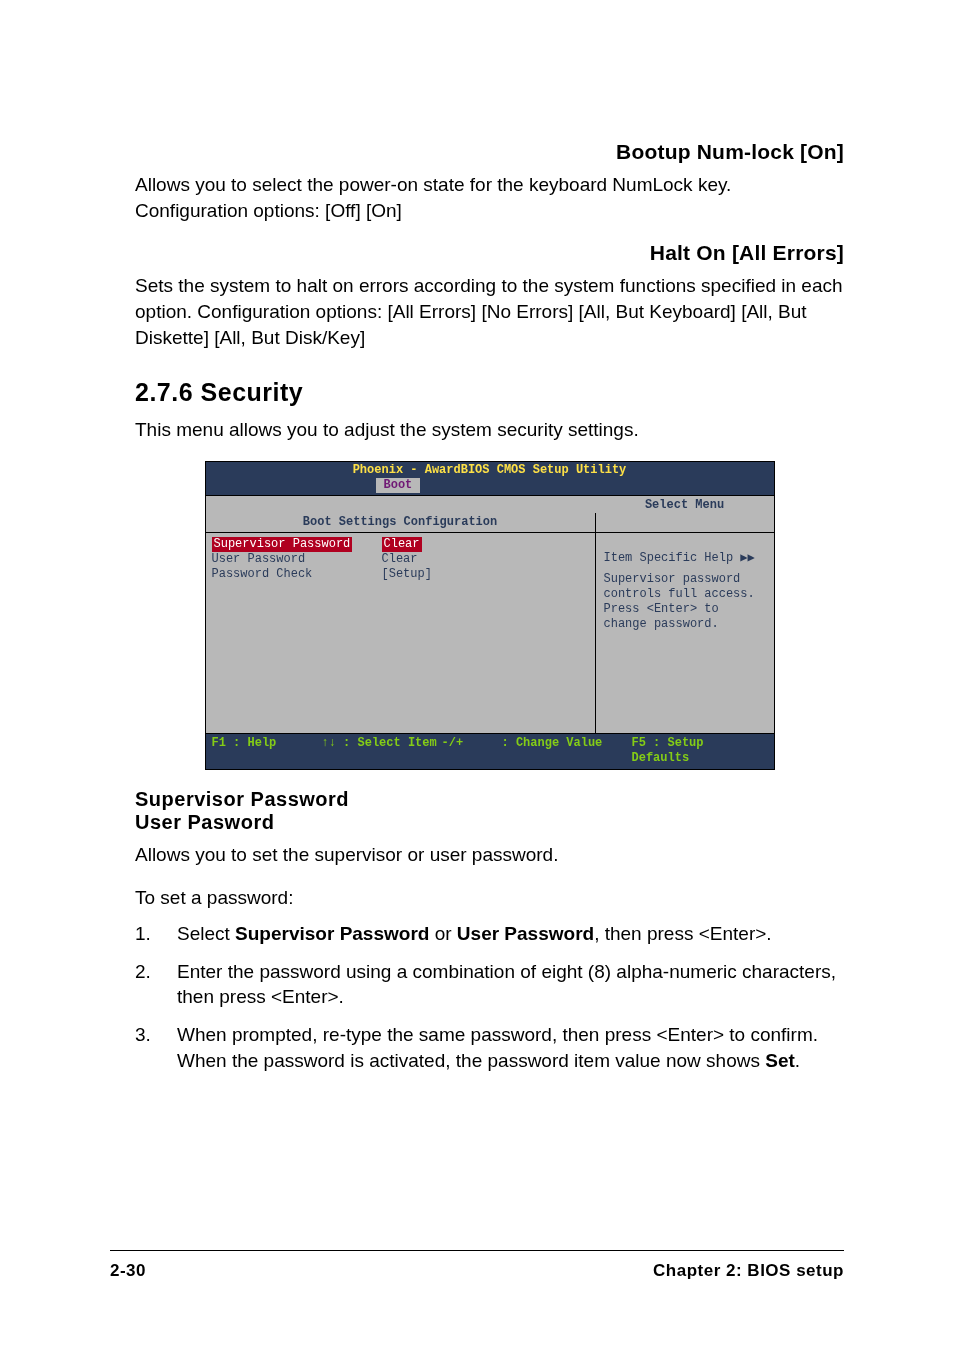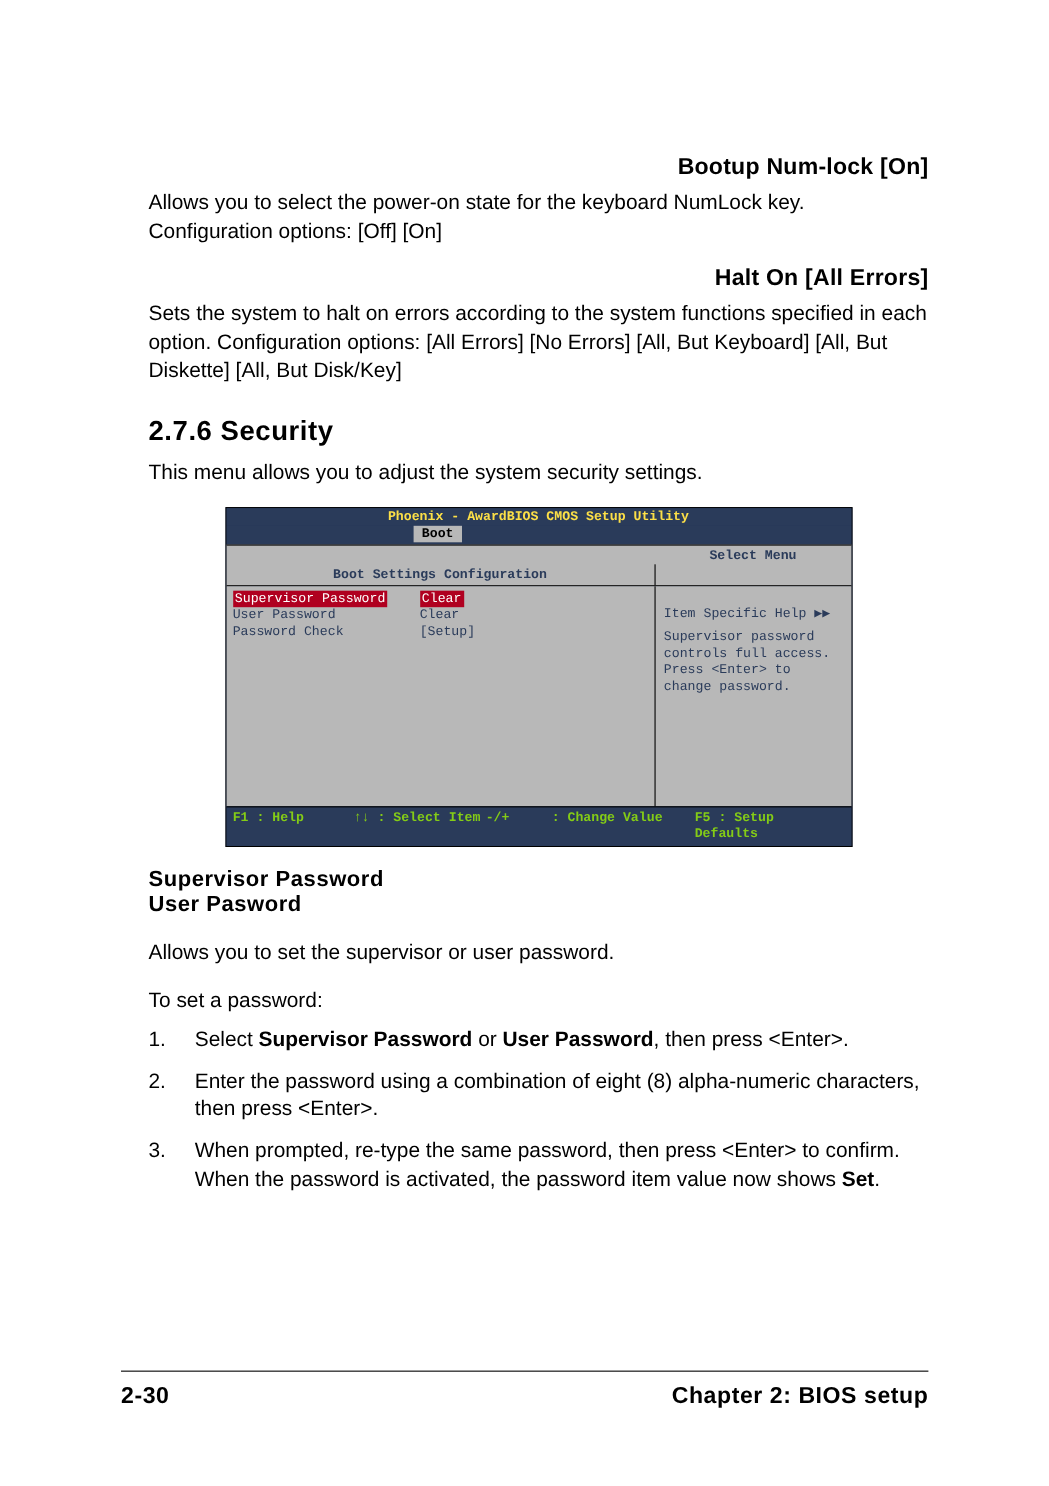--- a/index.html
+++ b/index.html
@@ -55,21 +55,21 @@
     padding: 1px 0 0 0;
     font-weight: bold;
   }
   .bios-tab-row {
     background: #2a3b5a;
     padding: 0 0 2px 0;
   }
   .bios-tab {
     display: inline-block;
     background: #b8b8b8;
-    color: #000000;
+    color: #701a75;
     padding: 0 8px;
     margin-left: 170px;
     font-weight: bold;
   }
   .bios-header-row {
     display: flex;
     background: #b8b8b8;
     color: #2a3b5a;
     font-weight: bold;
     border-top: 1px solid #000;
@@ -152,21 +152,21 @@
   
   .page-footer {
     position: absolute;
     left: 110px;
     right: 110px;
     bottom: 70px;
     border-top: 1px solid #000;
     padding-top: 10px;
     display: flex;
     justify-content: space-between;
-    font-size: 21px;
+    font-size: 17px;
     font-weight: bold;
     letter-spacing: 0.5px;
   }
 </style>
 </head>
 <body>
 
 <div class="h3">Bootup Num-lock [On]</div>
 <div class="body-text">Allows you to select the power-on state for the keyboard NumLock key. Configuration options: [Off] [On]</div>
 
@@ -215,21 +215,21 @@
       <span class="ff-col2">↑↓ : Select Item</span>
       <span class="ff-col3">-/+</span>
       <span class="ff-col4">: Change Value</span>
       <span class="ff-col5">F5 : Setup Defaults</span>
     </div>
   </div>
 </div>
 
 <div class="h4">Supervisor Password</div>
 <div class="h4" style="margin-top:0">User Pasword</div>
-<div class="body-text" style="margin-top:20px">Allows you to set the supervisor or user password.</div>
+<div class="body-text" style="margin-top:8px">Allows you to set the supervisor or user password.</div>
 <div class="body-text" style="margin-bottom:10px">To set a password:</div>
 
 <div class="numlist">
   <div class="numitem">
     <div class="num">1.</div>
     <div class="txt">
       <span>Select </span><span class="bold">Supervisor Password</span><span> or </span><span class="bold">User Password</span><span>, then press &lt;Enter&gt;.</span>
     </div>
   </div>
   <div class="numitem">

